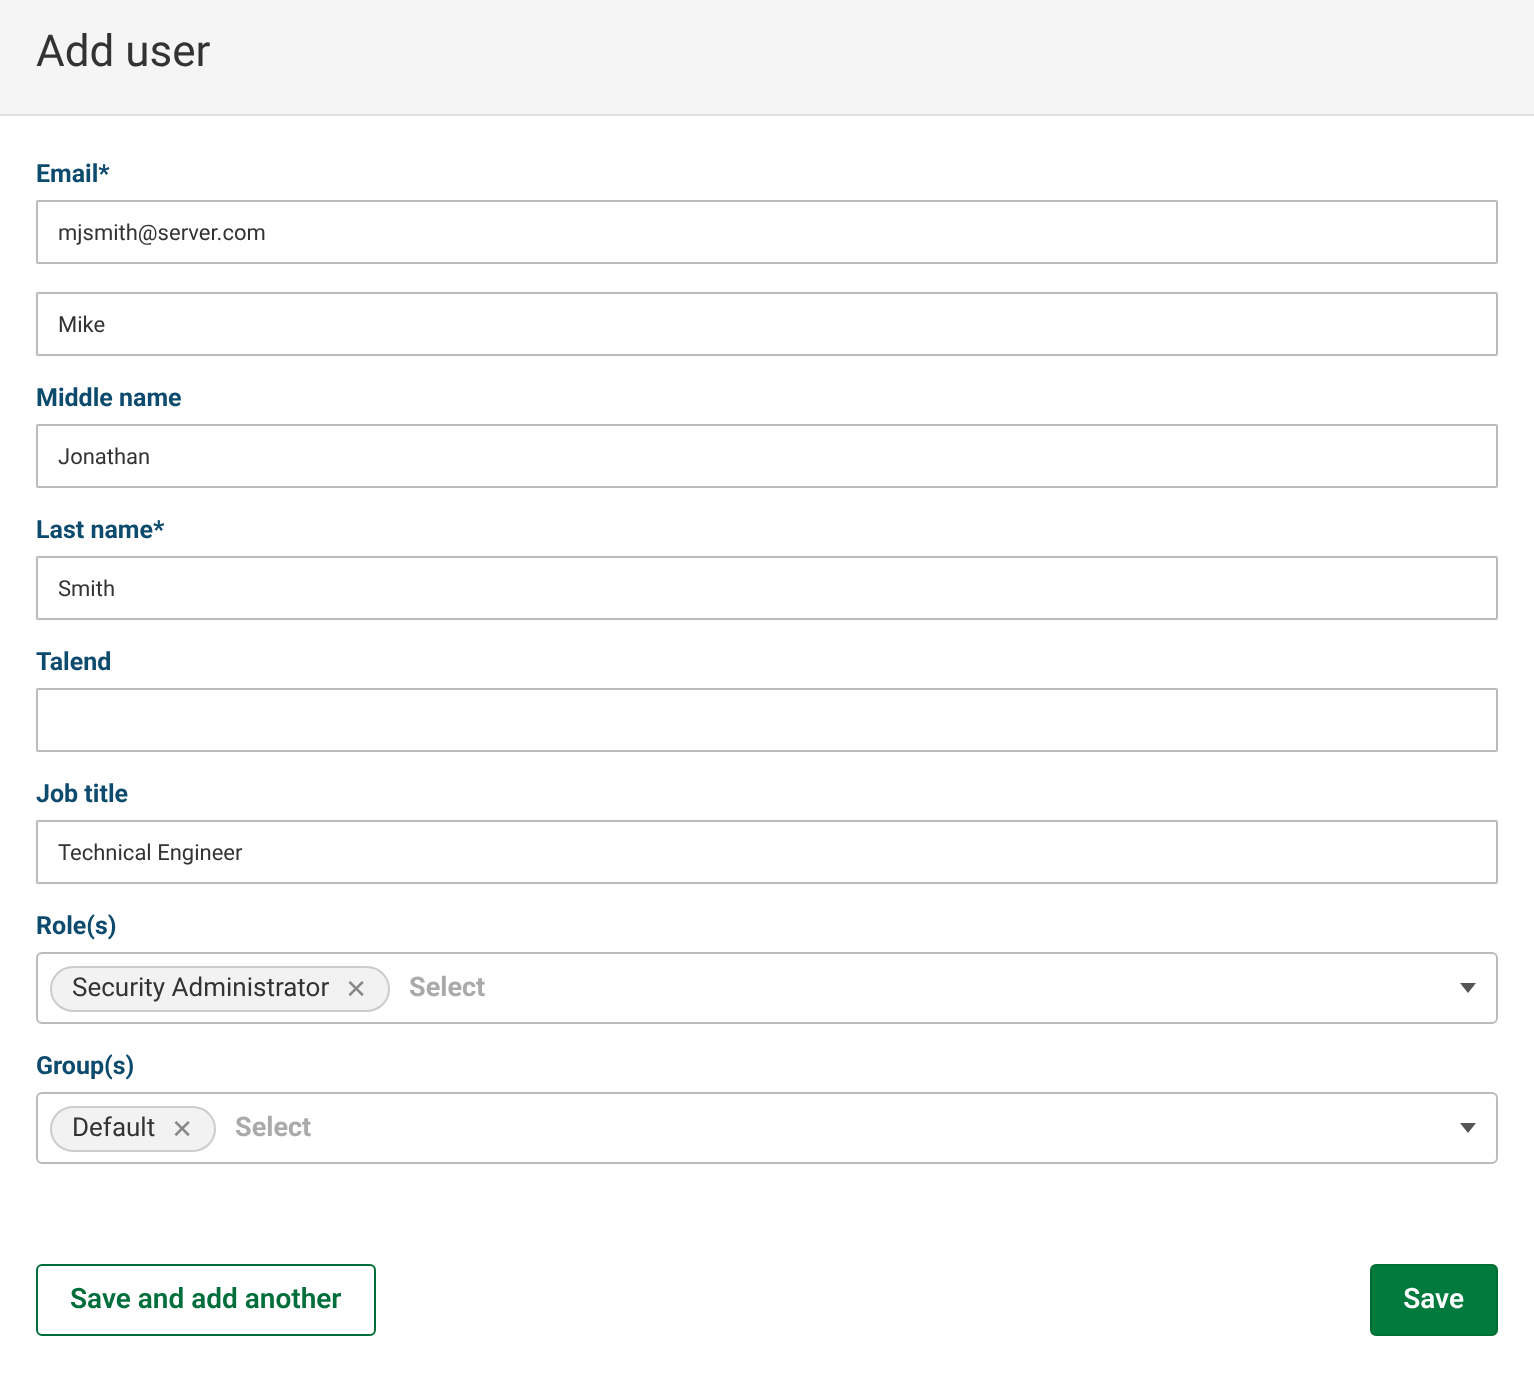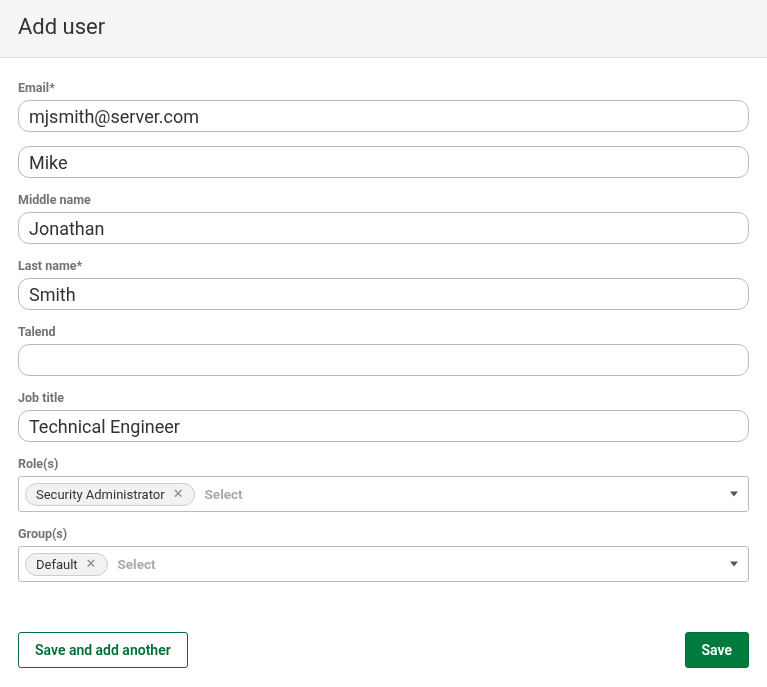--- a/index.html
+++ b/index.html
@@ -31,52 +31,52 @@
     }
     .form-body {
       padding: 22px 18px 18px 18px;
     }
     .field {
       margin-bottom: 14px;
     }
     .field-label {
       font-size: 12.5px;
       font-weight: 700;
-      color: #737373;
+      color: #0c4a6e;
       display: block;
       margin-bottom: 5px;
     }
     .text-input {
       width: 100%;
       height: 32px;
       padding: 6px 10px;
       border: 1px solid #bbb;
-      border-radius: 11px;
-      font-size: 18px;
+      border-radius: 1px;
+      font-size: 11px;
       color: #333;
       font-family: inherit;
     }
     .multiselect {
       width: 100%;
       min-height: 36px;
       padding: 4px 30px 4px 6px;
       border: 1px solid #bbb;
       border-radius: 3px;
       font-size: 13.5px;
       color: #333;
       display: flex;
       align-items: center;
       flex-wrap: wrap;
       gap: 6px;
       position: relative;
       background: #fff;
     }
     .chip {
       display: inline-flex;
-      align-items: flex-start;
+      align-items: flex-end;
       background: #f2f2f2;
       border: 1px solid #ccc;
       border-radius: 14px;
       padding: 3px 8px 3px 10px;
       font-size: 13px;
       color: #333;
       gap: 6px;
     }
     .chip-remove {
       color: #888;

